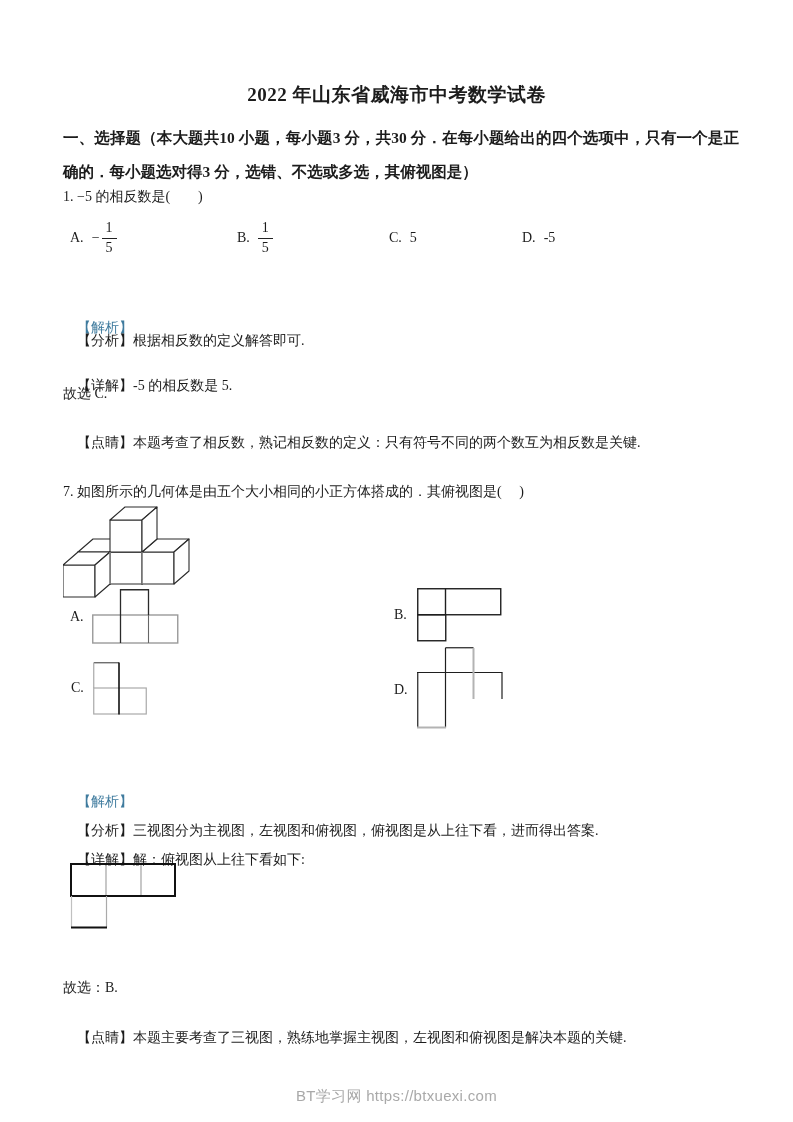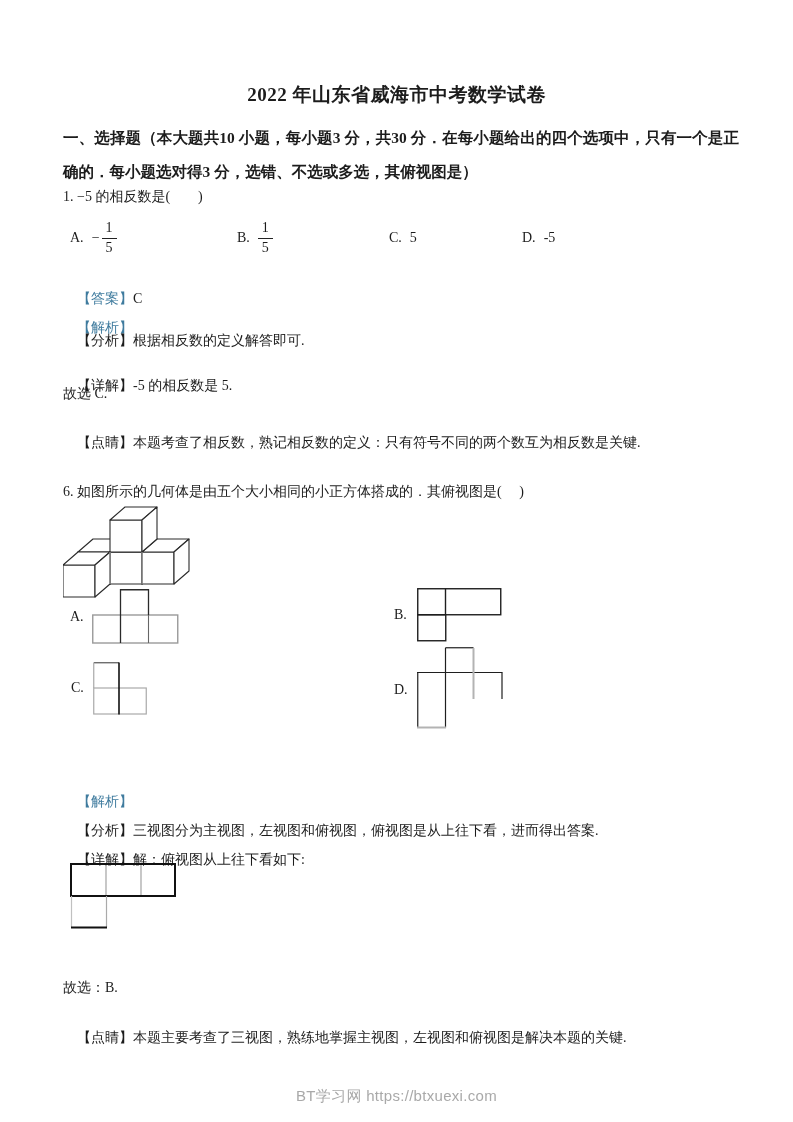--- a/index.html
+++ b/index.html
@@ -71,38 +71,35 @@
     <div class="opt" style="width:133px">
       <span class="lbl">C.</span>
       <span class="val">5</span>
     </div>
     <div class="opt">
       <span class="lbl">D.</span>
       <span class="val">-5</span>
     </div>
   </div>
 
-  <div class="abs para" style="top:253px">
-    <span class="tag">【答案】</span><span>C</span>
-  </div>
   <div class="abs para" style="top:282px">
     <span class="tag">【解析】</span>
   </div>
   <div class="abs para" style="top:295px">
     <span>【分析】</span><span>根据相反数的定义解答即可.</span>
   </div>
   <div class="abs para" style="top:340px">
     <span>【详解】</span><span>-5 的相反数是 5.</span>
   </div>
   <div class="abs para" style="top:368px">故选 C.</div>
   <div class="abs para" style="top:397px">
     <span>【点睛】</span><span>本题考查了相反数，熟记相反数的定义：只有符号不同的两个数互为相反数是关键.</span>
   </div>
 
-  <div class="abs para" style="top:466px">6. 如图所示的几何体是由五个大小相同的小正方体搭成的．其俯视图是(     )</div>
+  <div class="abs para" style="top:466px">7. 如图所示的几何体是由五个大小相同的小正方体搭成的．其俯视图是(     )</div>
 
   <svg class="fig" style="left:63px; top:488px" width="128" height="96" viewBox="0 0 128 96">
     <g fill="#ffffff" stroke="#2a2a2a" stroke-width="1.1" stroke-linejoin="round">
 
       <polygon points="15,80 47,80 47,48 15,48"></polygon>
       <polygon points="15,48 30,35 62,35 47,48"></polygon>
       <polygon points="47,80 62,67 62,35 47,48"></polygon>
 
       <polygon points="47,80 79,80 79,48 47,48"></polygon>
       <polygon points="47,48 62,35 94,35 79,48"></polygon>

